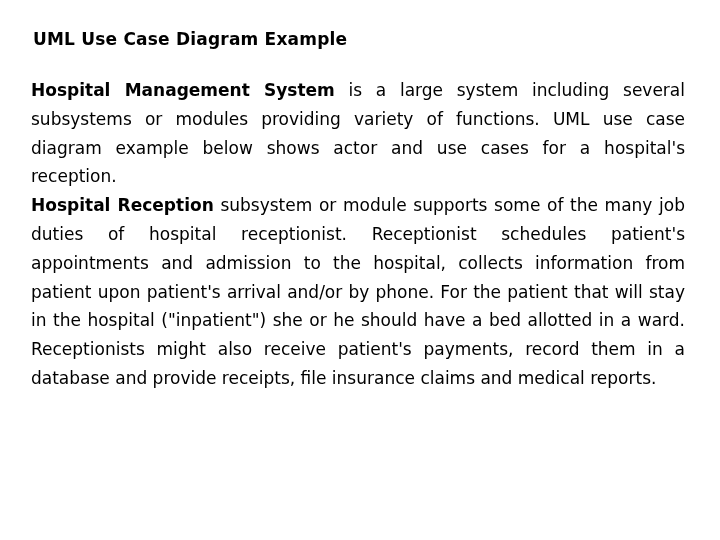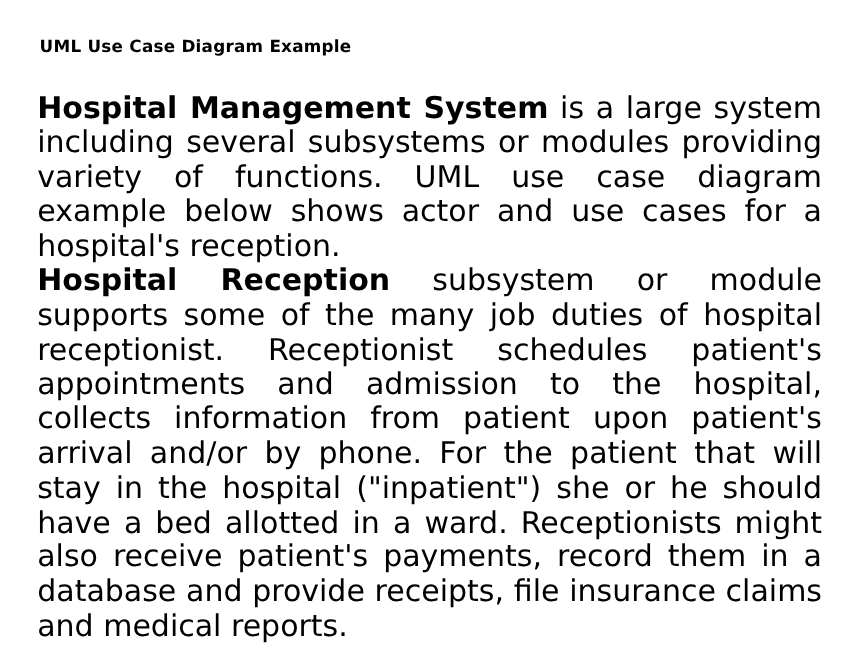--- a/index.html
+++ b/index.html
@@ -18,34 +18,34 @@
     position: relative;
     width: 720px;
     height: 540px;
     background: #ffffff;
   }
   .slide-title {
     position: absolute;
     left: 33px;
     top: 30px;
     font-family: "DejaVu Sans", sans-serif;
-    font-size: 14px;
+    font-size: 17px;
     font-weight: bold;
     letter-spacing: 0.2px;
     line-height: 18px;
     color: #000000;
     white-space: nowrap;
   }
   .body-block {
     position: absolute;
     left: 31px;
     top: 76px;
     width: 654px;
     font-family: "DejaVu Sans", sans-serif;
-    font-size: 25px;
+    font-size: 17px;
     font-weight: normal;
     line-height: 28.8px;
     color: #000000;
     text-align: justify;
     text-justify: inter-word;
     -webkit-font-smoothing: none;
   }
   .body-block p {
     margin: 0;
     padding: 0;

